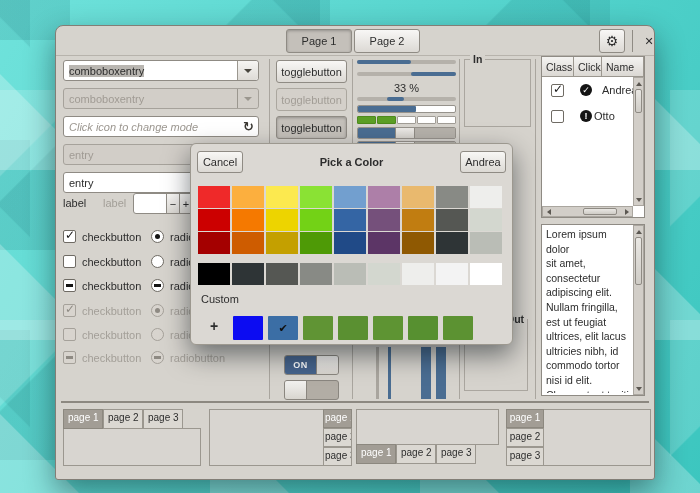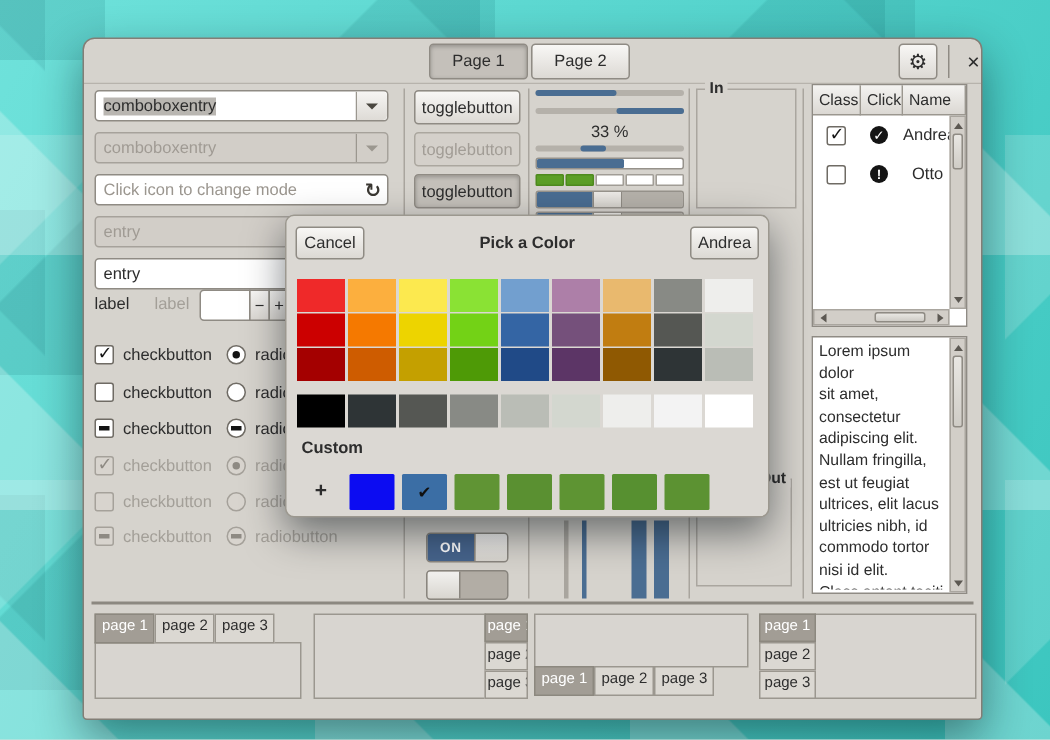--- a/index.html
+++ b/index.html
@@ -149,21 +149,21 @@
       <span class="combo-btn">
           <span class="tri-down"></span>
         </span>
     </div>
     <div class="entry abs disabled" style="left:7px;top:62px;width:196px;height:21px;">
       <span>comboboxentry</span>
       <span class="combo-btn disabled">
           <span class="tri-down dim"></span>
         </span>
     </div>
-    <div class="entry abs" style="left:7px;top:90px;width:196px;height:21px;">
+    <div class="entry abs" style="left:7px;top:90px;width:196px;height:21px;font-style:italic;">
       <span class="ph">Click icon to change mode</span>
       <span class="abs" style="right:4px;top:2px;font-size:13px;font-weight:bold;color:#3a3732;">↻</span>
     </div>
     <div class="entry abs disabled" style="left:7px;top:118px;width:196px;height:21px;">
       <span>entry</span>
     </div>
     <div class="entry abs" style="left:7px;top:146px;width:196px;height:21px;">
       <span>entry</span>
     </div>
 
@@ -274,42 +274,42 @@
     <div class="switch" style="left:228px;top:354px;">
       <div class="sw-knob left"></div>
       <div style="flex:1;"></div>
     </div>
 
     <div class="abs" style="left:320px;top:321px;width:3px;height:52px;background:#a9a59e;"></div>
     <div class="abs" style="left:332px;top:321px;width:3px;height:52px;background:#4a6d92;"></div>
     <div class="abs" style="left:365px;top:321px;width:10px;height:52px;background:#4a6d92;"></div>
     <div class="abs" style="left:380px;top:321px;width:10px;height:52px;background:#4a6d92;"></div>
 
-    <div class="frame" style="left:408px;top:33px;width:67px;height:80px;">
+    <div class="frame" style="left:408px;top:33px;width:67px;height:68px;">
       <span class="frame-label" style="left:5px;">In</span>
     </div>
     <div class="frame" style="left:408px;top:293px;width:64px;height:72px;">
       <span class="frame-label" style="left:38px;">Out</span>
     </div>
 
     <div class="panel" style="left:485px;top:30px;width:104px;height:162px;">
       <div style="display:flex;">
         <div class="th" style="width:32px;">Class</div>
         <div class="th" style="width:28px;">Click</div>
         <div class="th" style="flex:1;">Name</div>
       </div>
       <div style="display:flex;align-items:center;height:26px;padding-left:9px;">
         <span class="cb checked"></span>
         <span class="circ" style="margin-left:16px;">✓</span>
         <span style="margin-left:10px;white-space:nowrap;">Andrea</span>
       </div>
       <div style="display:flex;align-items:center;height:26px;padding-left:9px;">
         <span class="cb"></span>
         <span class="circ" style="margin-left:16px;">!</span>
-        <span style="margin-left:16px;white-space:nowrap;">Otto</span>
+        <span style="margin-left:2px;white-space:nowrap;">Otto</span>
       </div>
       <div class="sb" style="right:0;top:20px;bottom:11px;width:11px;">
         <span class="sbbtn" style="top:1px;left:0;">
             <span class="tri-up-s"></span>
           </span>
         <div class="sbthumb" style="left:1px;right:1px;top:11px;height:24px;"></div>
         <span class="sbbtn" style="bottom:1px;left:0;">
             <span class="tri-dn-s"></span>
           </span>
       </div>
@@ -427,21 +427,21 @@
         <div class="swatch" style="background: rgb(46, 52, 54);"></div>
         <div class="swatch" style="background: rgb(85, 87, 83);"></div>
         <div class="swatch" style="background: rgb(136, 138, 133);"></div>
         <div class="swatch" style="background: rgb(186, 189, 182);"></div>
         <div class="swatch" style="background: rgb(211, 215, 207);"></div>
         <div class="swatch" style="background: rgb(238, 238, 236);"></div>
         <div class="swatch" style="background: rgb(243, 243, 243);"></div>
         <div class="swatch" style="background: rgb(255, 255, 255);"></div>
       </div>
 
-    <div class="abs" style="left:10px;top:149px;font-weight:bold;">Custom</div>
+    <div class="abs" style="left:10px;top:149px;font-weight:normal;">Custom</div>
     <div class="abs" style="left:14px;top:170px;width:18px;height:24px;display:flex;align-items:center;justify-content:center;font-size:14px;font-weight:bold;">
         <span>+</span>
       </div>
     <div class="crow" style="left:42px;top:172px;">
         <div class="swatch" style="background: rgb(12, 12, 242);"></div>
         <div class="swatch" style="background: rgb(59, 110, 165);">✔</div>
         <div class="swatch" style="background: rgb(96, 148, 52);"></div>
         <div class="swatch" style="background: rgb(90, 144, 49);"></div>
         <div class="swatch" style="background: rgb(94, 148, 51);"></div>
         <div class="swatch" style="background: rgb(87, 144, 48);"></div>

